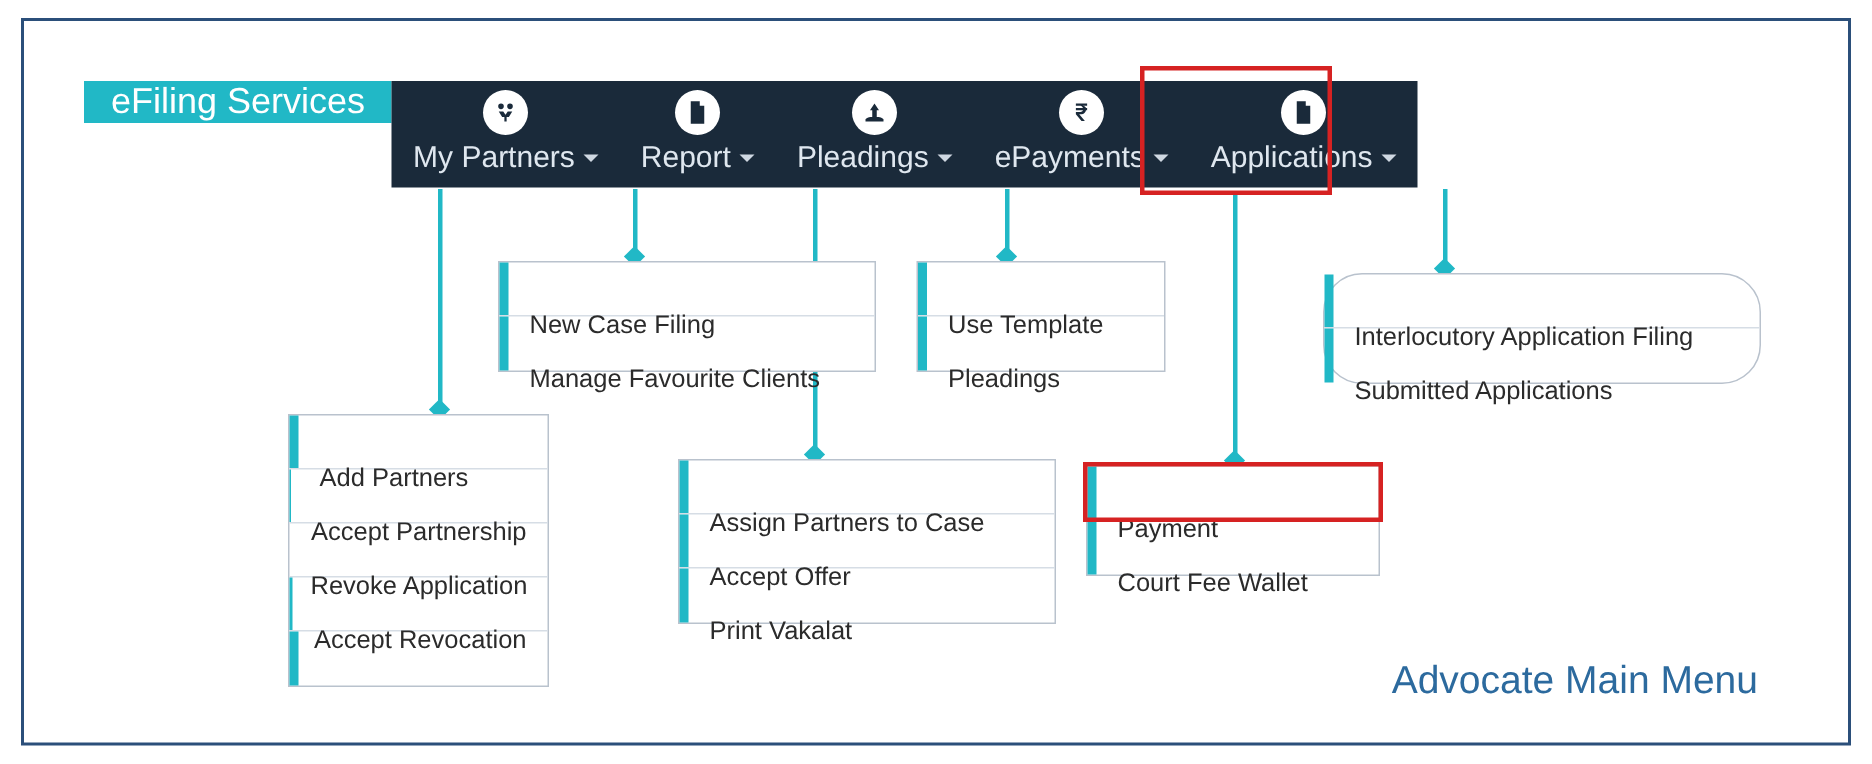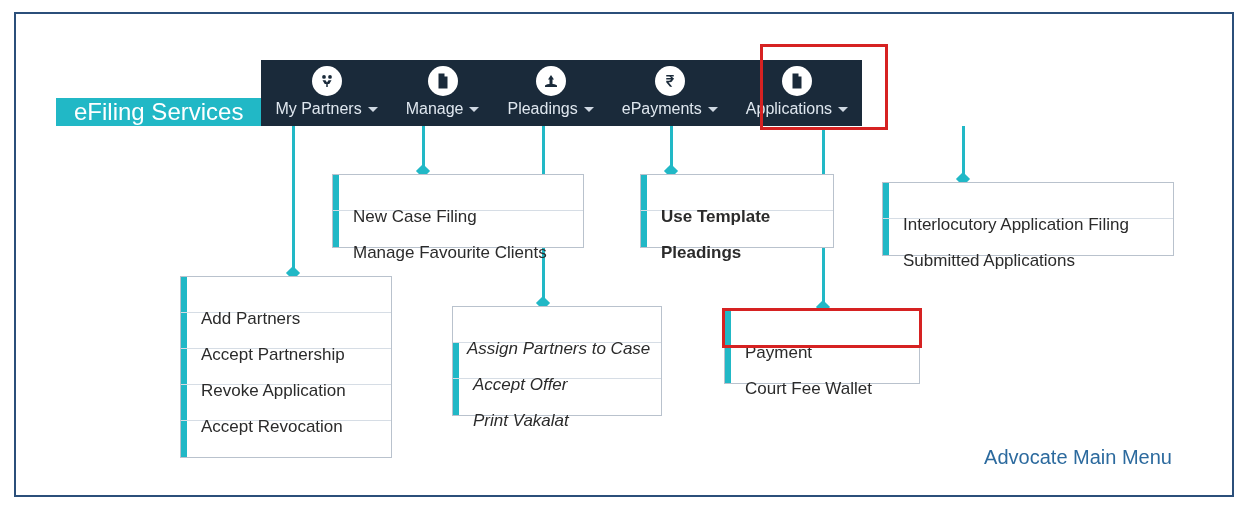--- a/index.html
+++ b/index.html
@@ -15,21 +15,21 @@
     left: 14px; top: 12px;
     width: 1220px; height: 485px;
     border: 2px solid #2b4f7a;
     background: #fff;
   }
   .navbar {
     position: absolute;
     left: 40px; top: 40px;
     height: 72px;
     display: flex;
-    align-items: flex-end;
+    align-items: flex-start;
   }
   .brand {
     background: #21b8c6;
     color: #fff;
     font-size: 24px;
     font-weight: 400;
     display: flex;
     align-items: center;
     padding: 0 18px;
     white-space: nowrap;
@@ -55,21 +55,21 @@
     display: flex;
     align-items: center;
     justify-content: center;
     margin-bottom: 4px;
   }
   .nav-icon-circle svg { width: 18px; height: 18px; fill: #1a2a3a; }
   .nav-label-row {
     display: flex;
     align-items: center;
     gap: 6px;
-    font-size: 16px;
+    font-size: 20px;
   }
   .caret-down {
     width: 0; height: 0;
     border-left: 5px solid transparent;
     border-right: 5px solid transparent;
     border-top: 5px solid #cfd8e2;
   }
   .highlight-nav {
     position: absolute;
     border: 3px solid #d62222;
@@ -114,21 +114,21 @@
   .highlight-item {
     position: absolute;
     border: 3px solid #d62222;
     pointer-events: none;
   }
   .caption {
     position: absolute;
     right: 60px;
     bottom: 26px;
     color: #2c6a9e;
-    font-size: 20px;
+    font-size: 26px;
   }
 </style>
 </head>
 <body>
 
 <div class="frame">
 
   <div class="navbar">
     <div class="brand">eFiling Services</div>
     <div class="nav-items">
@@ -146,21 +146,21 @@
       </div>
 
 
       <div class="nav-item">
         <div class="nav-icon-circle">
           <svg viewBox="0 0 24 24">
               <path d="M6 2h8l4 4v16H6V2zm8 0v4h4l-4-4zM8 10h8v2H8v-2zm0 4h8v2H8v-2z"></path>
             </svg>
         </div>
         <div class="nav-label-row">
-          <span>Manage</span>
+          <span>Report</span>
           <span class="caret-down"></span>
         </div>
       </div>
 
       <div class="nav-item">
         <div class="nav-icon-circle">
           <svg viewBox="0 0 24 24">
               <path d="M12 4l4 6h-2v6h-4v-6H8l4-6zM4 18c2-2 4-2 8-2s6 0 8 2v2H4v-2z"></path>
             </svg>
         </div>
@@ -210,21 +210,21 @@
 
   <div class="connector v" style="left:654px; top:112px; height:46px;"></div>
   <div class="diamond" style="left:650px; top:152px;"></div>
 
   <div class="connector v" style="left:806px; top:116px; height:178px;"></div>
   <div class="diamond" style="left:802px; top:288px;"></div>
 
   <div class="connector v" style="left:946px; top:112px; height:54px;"></div>
   <div class="diamond" style="left:942px; top:160px;"></div>
 
-  <div class="menu-box" style="left:164px; top:262px; width:212px;text-align:center;">
+  <div class="menu-box" style="left:176px; top:262px; width:174px;text-align:center;">
     <div class="menu-item">
       <div class="menu-accent"></div>
       <div class="menu-text">Add Partners</div>
     </div>
     <div class="menu-item">
       <div class="menu-accent"></div>
       <div class="menu-text">Accept Partnership</div>
     </div>
     <div class="menu-item">
       <div class="menu-accent"></div>
@@ -243,36 +243,36 @@
     <div class="menu-item">
       <div class="menu-accent"></div>
       <div class="menu-text">New Case Filing</div>
     </div>
     <div class="menu-item">
       <div class="menu-accent"></div>
       <div class="menu-text">Manage Favourite Clients</div>
     </div>
   </div>
 
-  <div class="menu-box" style="left:436px; top:292px; width:210px;font-style:italic;">
+  <div class="menu-box" style="left:436px; top:292px; width:252px;">
     <div class="menu-item">
       <div class="menu-accent"></div>
       <div class="menu-text">Assign Partners to Case</div>
     </div>
     <div class="menu-item">
       <div class="menu-accent"></div>
       <div class="menu-text">Accept Offer</div>
     </div>
     <div class="menu-item">
       <div class="menu-accent"></div>
       <div class="menu-text">Print Vakalat</div>
     </div>
   </div>
 
-  <div class="menu-box" style="left:624px; top:160px; width:194px;font-weight:bold;">
+  <div class="menu-box" style="left:595px; top:160px; width:166px;">
     <div class="menu-item">
       <div class="menu-accent"></div>
       <div class="menu-text">Use Template</div>
     </div>
     <div class="menu-item">
       <div class="menu-accent"></div>
       <div class="menu-text">Pleadings</div>
     </div>
   </div>
 
@@ -281,21 +281,21 @@
       <div class="menu-accent"></div>
       <div class="menu-text">Payment</div>
     </div>
     <div class="menu-item">
       <div class="menu-accent"></div>
       <div class="menu-text">Court Fee Wallet</div>
     </div>
   </div>
   <div class="highlight-item" style="left:706px; top:294px; width:200px; height:40px;"></div>
 
-  <div class="menu-box" style="left:866px; top:168px; width:292px;">
+  <div class="menu-box" style="left:866px; top:168px; width:292px;border-radius:26px;">
     <div class="menu-item">
       <div class="menu-accent"></div>
       <div class="menu-text">Interlocutory Application Filing</div>
     </div>
     <div class="menu-item">
       <div class="menu-accent"></div>
       <div class="menu-text">Submitted Applications</div>
     </div>
   </div>
 

